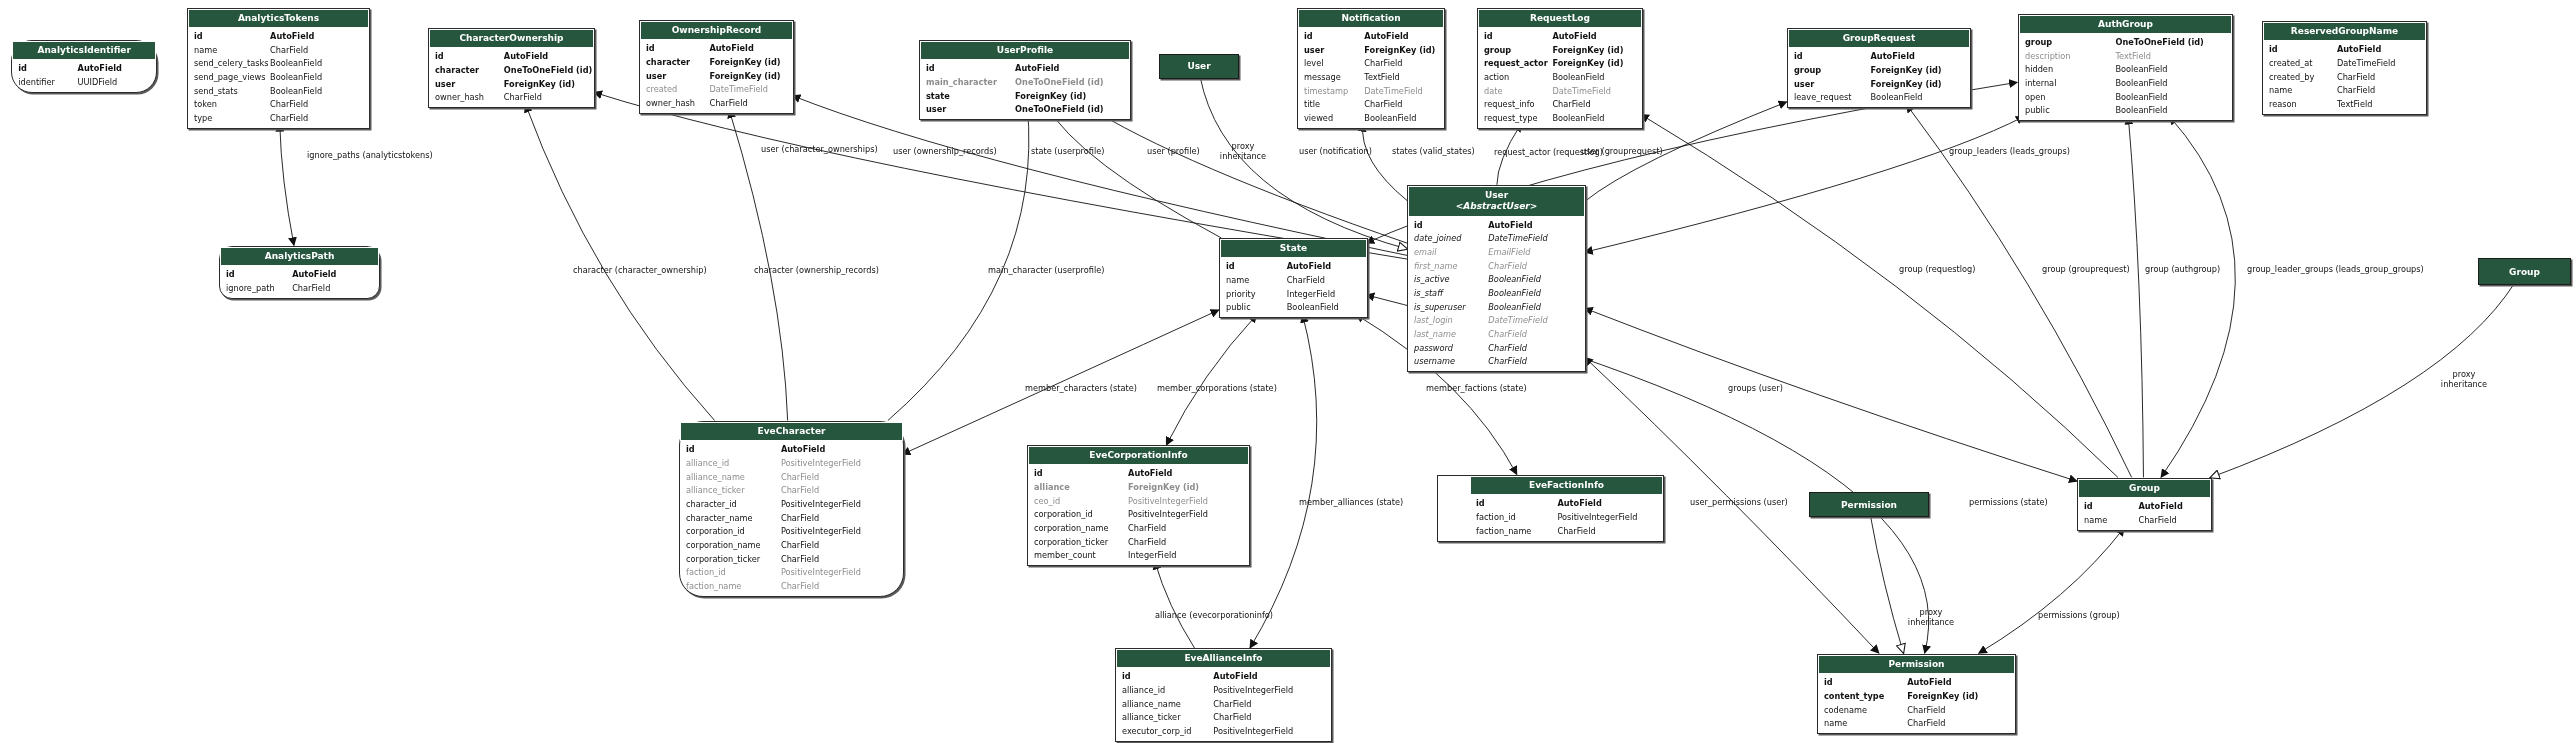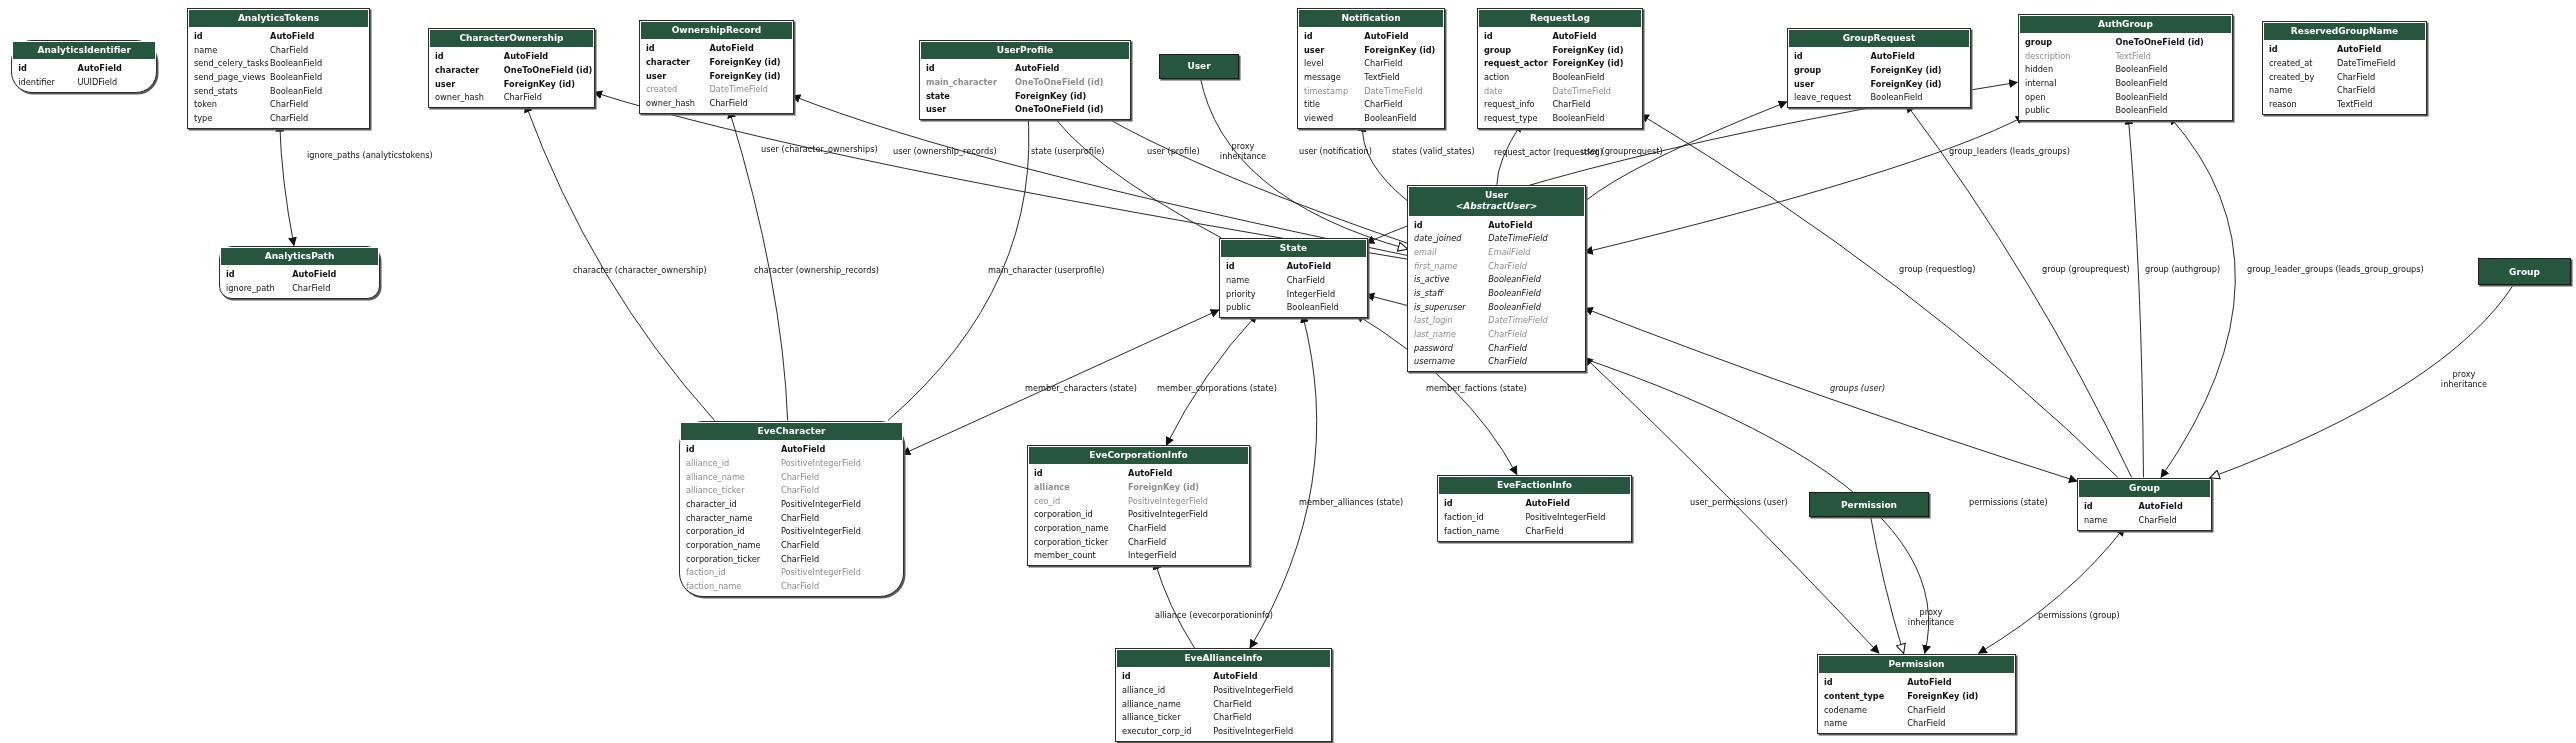--- a/index.html
+++ b/index.html
@@ -486,21 +486,21 @@
           <div class="row">
             <span class="">corporation_ticker</span>
             <span class="">CharField</span>
           </div>
           <div class="row">
             <span class="">member_count</span>
             <span class="">IntegerField</span>
           </div>
         </div>
       </div>
-      <div class="entity" style="left: 1437px; top: 475px; width: 193px;">
+      <div class="entity" style="left: 1437px; top: 475px; width: 193px; padding-left: 32px;">
         <div class="hd">EveFactionInfo</div>
         <div class="rows">
           <div class="row">
             <span class="s-b">id</span>
             <span class="s-b">AutoField</span>
           </div>
           <div class="row">
             <span class="">faction_id</span>
             <span class="">PositiveIntegerField</span>
           </div>
@@ -594,21 +594,21 @@
       <div class="edge-label" style="left: 1949px; top: 152px;">group_leaders (leads_groups)</div>
       <div class="edge-label" style="left: 1899px; top: 270px;">group (requestlog)</div>
       <div class="edge-label" style="left: 2042px; top: 270px;">group (grouprequest)</div>
       <div class="edge-label" style="left: 2145px; top: 270px;">group (authgroup)</div>
       <div class="edge-label" style="left: 2247px; top: 270px;">group_leader_groups (leads_group_groups)</div>
       <div class="edge-label center" style="left: 2464px; top: 380px;">proxy
 inheritance</div>
       <div class="edge-label" style="left: 1025px; top: 389px;">member_characters (state)</div>
       <div class="edge-label" style="left: 1157px; top: 389px;">member_corporations (state)</div>
       <div class="edge-label" style="left: 1426px; top: 389px;">member_factions (state)</div>
-      <div class="edge-label" style="left: 1830px; top: 389px; font-style: italic;">groups (user)</div>
+      <div class="edge-label" style="left: 1728px; top: 389px;">groups (user)</div>
       <div class="edge-label" style="left: 1299px; top: 503px;">member_alliances (state)</div>
       <div class="edge-label" style="left: 1690px; top: 503px;">user_permissions (user)</div>
       <div class="edge-label" style="left: 1969px; top: 503px;">permissions (state)</div>
       <div class="edge-label" style="left: 1155px; top: 616px;">alliance (evecorporationinfo)</div>
       <div class="edge-label center" style="left: 1931px; top: 618px;">proxy
 inheritance</div>
       <div class="edge-label" style="left: 2038px; top: 616px;">permissions (group)</div>
     </div>
 </div>
 

